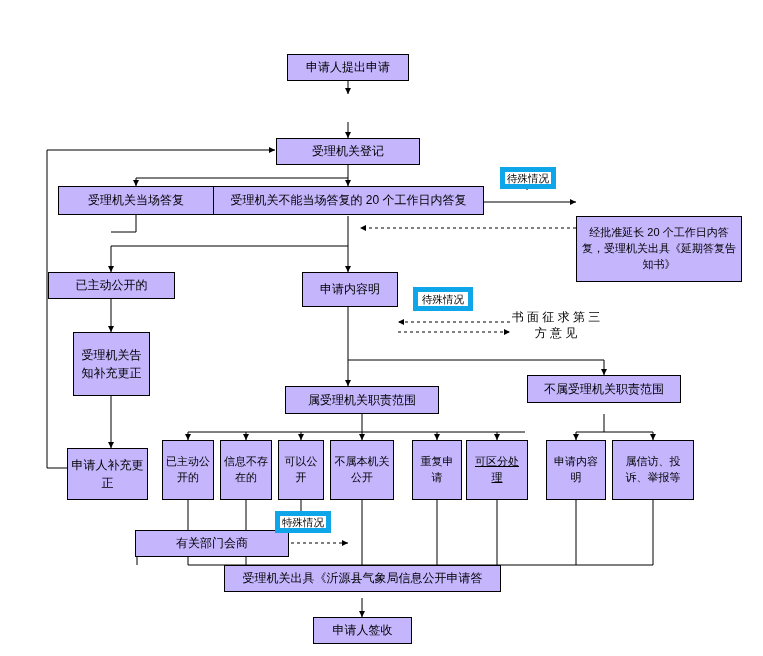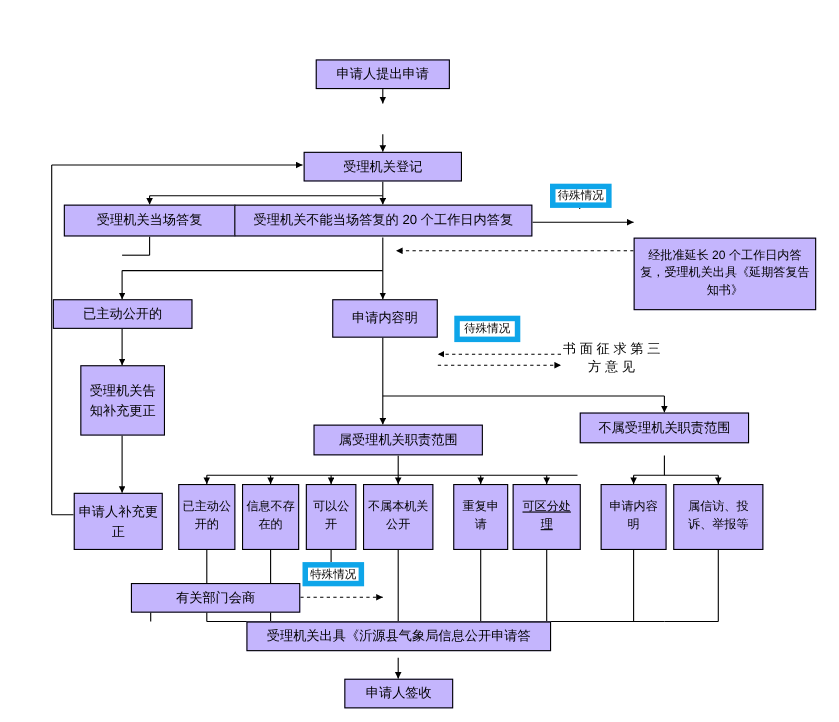--- a/index.html
+++ b/index.html
@@ -204,19 +204,19 @@
   <div class="node small" style="left:412px; top:440px; width:50px; height:60px; line-height:1.45;">重复申请</div>
 
   <div class="node small" style="left:466px; top:440px; width:62px; height:60px; line-height:1.45;text-decoration:underline;">可区分处理</div>
 
   <div class="node small" style="left:546px; top:440px; width:60px; height:60px; line-height:1.45;">申请内容明</div>
 
   <div class="node small" style="left:612px; top:440px; width:82px; height:60px; line-height:1.45;">属信访、投诉、举报等</div>
 
   <div class="note" style="left:275px; top:511px; width:56px; height:22px;">特殊情况</div>
 
-  <div class="node" style="left:119px; top:530px; width:154px; height:27px;">有关部门会商</div>
+  <div class="node" style="left:135px; top:530px; width:154px; height:27px;">有关部门会商</div>
 
   <div class="node" style="left:224px; top:565px; width:277px; height:27px;">受理机关出具《沂源县气象局信息公开申请答</div>
 
   <div class="node" style="left:313px; top:617px; width:99px; height:27px;">申请人签收</div>
 
 </div>
 
 </body></html>

